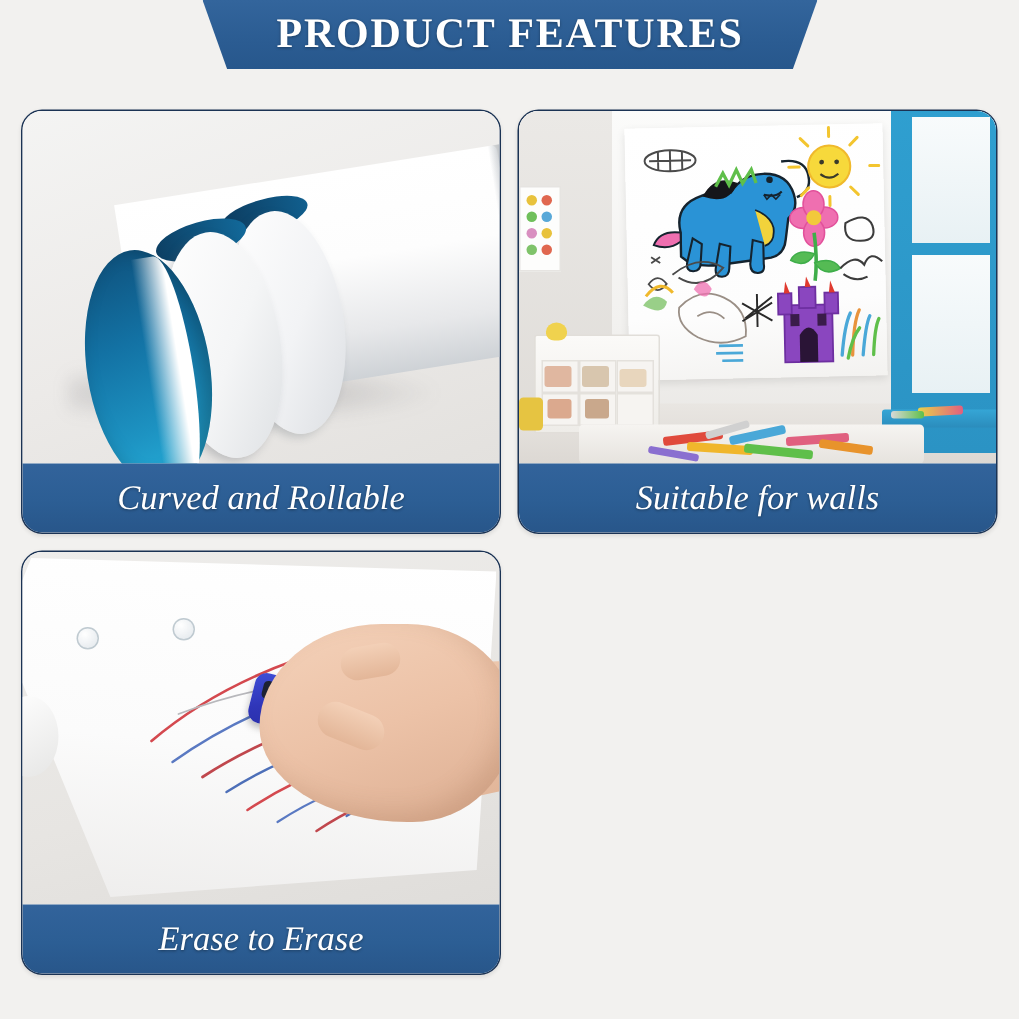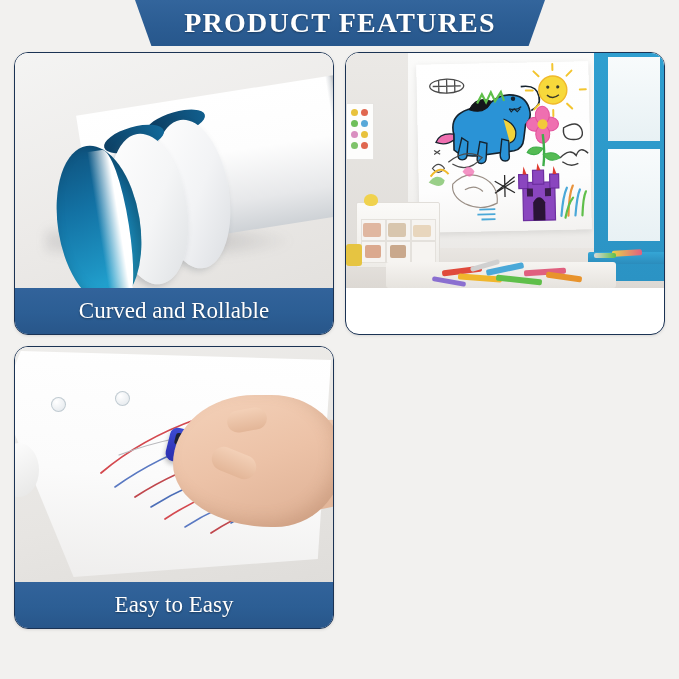--- a/index.html
+++ b/index.html
@@ -26,26 +26,27 @@
     position:absolute;left:135px;top:0;width:410px;height:46px;
     display:flex;align-items:center;justify-content:center;
     color:#ffffff;
     font-size:28px;font-weight:bold;letter-spacing:1.2px;
     text-shadow:0 1px 2px rgba(0,0,0,.35);
     white-space:nowrap;
   }
 
   
   .grid{
-    position:absolute;left:14px;top:52px;
+    position:absolute;left:14px;top:73px;
     width:651px;height:596px;
     display:grid;
     grid-template-columns:320px 320px;
     grid-template-rows:283px 283px;
     gap:11px 11px;
+    font-style:italic;
   }
   .panel{
     position:relative;
     border:1.4px solid #1b3354;
     border-radius:14px;
     overflow:hidden;
     background:#ffffff;
     box-shadow:0 1px 3px rgba(0,0,0,.10);
   }
   .photo{position:absolute;left:0;top:0;right:0;bottom:46px;overflow:hidden;}
@@ -406,20 +407,21 @@
         <div class="table"></div>
         <div class="marker" style="left:96px;bottom:14px;width:40px;height:6px;background:#e04a3c;transform:rotate(-7deg);"></div>
         <div class="marker" style="left:112px;bottom:7px;width:44px;height:6px;background:#f0b62c;transform:rotate(4deg);"></div>
         <div class="marker" style="left:140px;bottom:16px;width:38px;height:6px;background:#4aa8d8;transform:rotate(-12deg);"></div>
         <div class="marker" style="left:150px;bottom:5px;width:46px;height:6px;background:#5fbf4a;transform:rotate(6deg);"></div>
         <div class="marker" style="left:178px;bottom:13px;width:42px;height:6px;background:#e0607f;transform:rotate(-4deg);"></div>
         <div class="marker" style="left:86px;bottom:4px;width:34px;height:5px;background:#8a6fd0;transform:rotate(10deg);"></div>
         <div class="marker" style="left:200px;bottom:8px;width:36px;height:6px;background:#e8932c;transform:rotate(8deg);"></div>
         <div class="marker" style="left:124px;bottom:20px;width:30px;height:5px;background:#d0d0d0;transform:rotate(-16deg);"></div>
       </div>
+      <div class="caption">Suitable for walls</div>
     </div>
 
 
     <div class="panel">
       <div class="photo p4">
         <div class="er-sheet"></div>
         <div class="er-roll"></div>
         <div class="pin" style="left:36px;top:50px;"></div>
         <div class="pin" style="left:100px;top:44px;"></div>
 
@@ -439,17 +441,17 @@
 
         <div class="eraser">
           <div class="eraser-pad"></div>
         </div>
 
         <div class="arm4"></div>
         <div class="hand4"></div>
         <div class="finger" style="left:196px;top:104px;width:46px;height:24px;transform:rotate(22deg);"></div>
         <div class="finger" style="left:212px;top:62px;width:40px;height:22px;transform:rotate(-10deg);"></div>
       </div>
-      <div class="caption">Easy to Easy</div>
+      <div class="caption">Erase to Erase</div>
     </div>
 
   </div>
 </div>
 
 </body></html>

